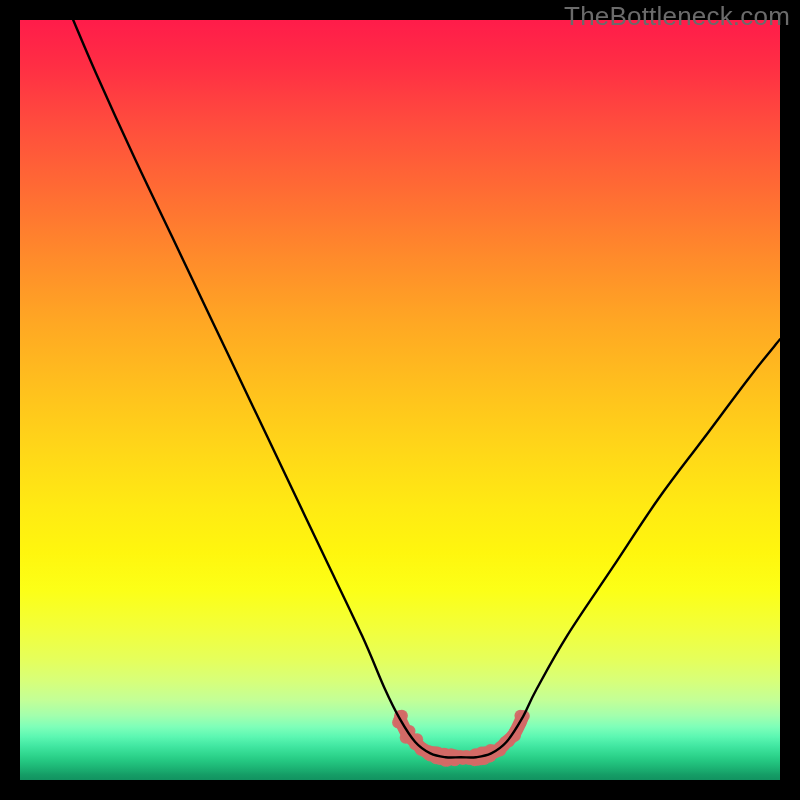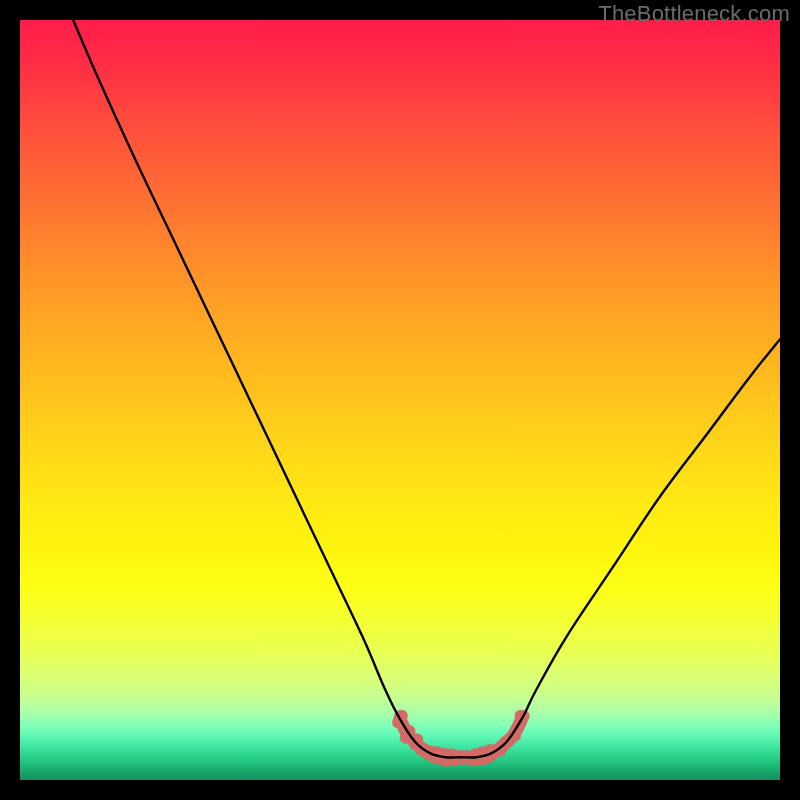--- a/index.html
+++ b/index.html
@@ -53,21 +53,21 @@
   }
   svg {
     position: absolute;
     left: 0; top: 0;
   }
   .watermark {
     position: absolute;
     top: 1px;
     right: 10px;
     color: #6b6b6b;
-    font-size: 22px;
+    font-size: 26px;
     font-weight: 500;
     letter-spacing: 0.2px;
   }
 </style>
 </head>
 <body>
 
 <div class="frame">
   <div class="plot">
     <svg id="chart-svg" width="760" height="760" viewBox="0 0 760 760">

